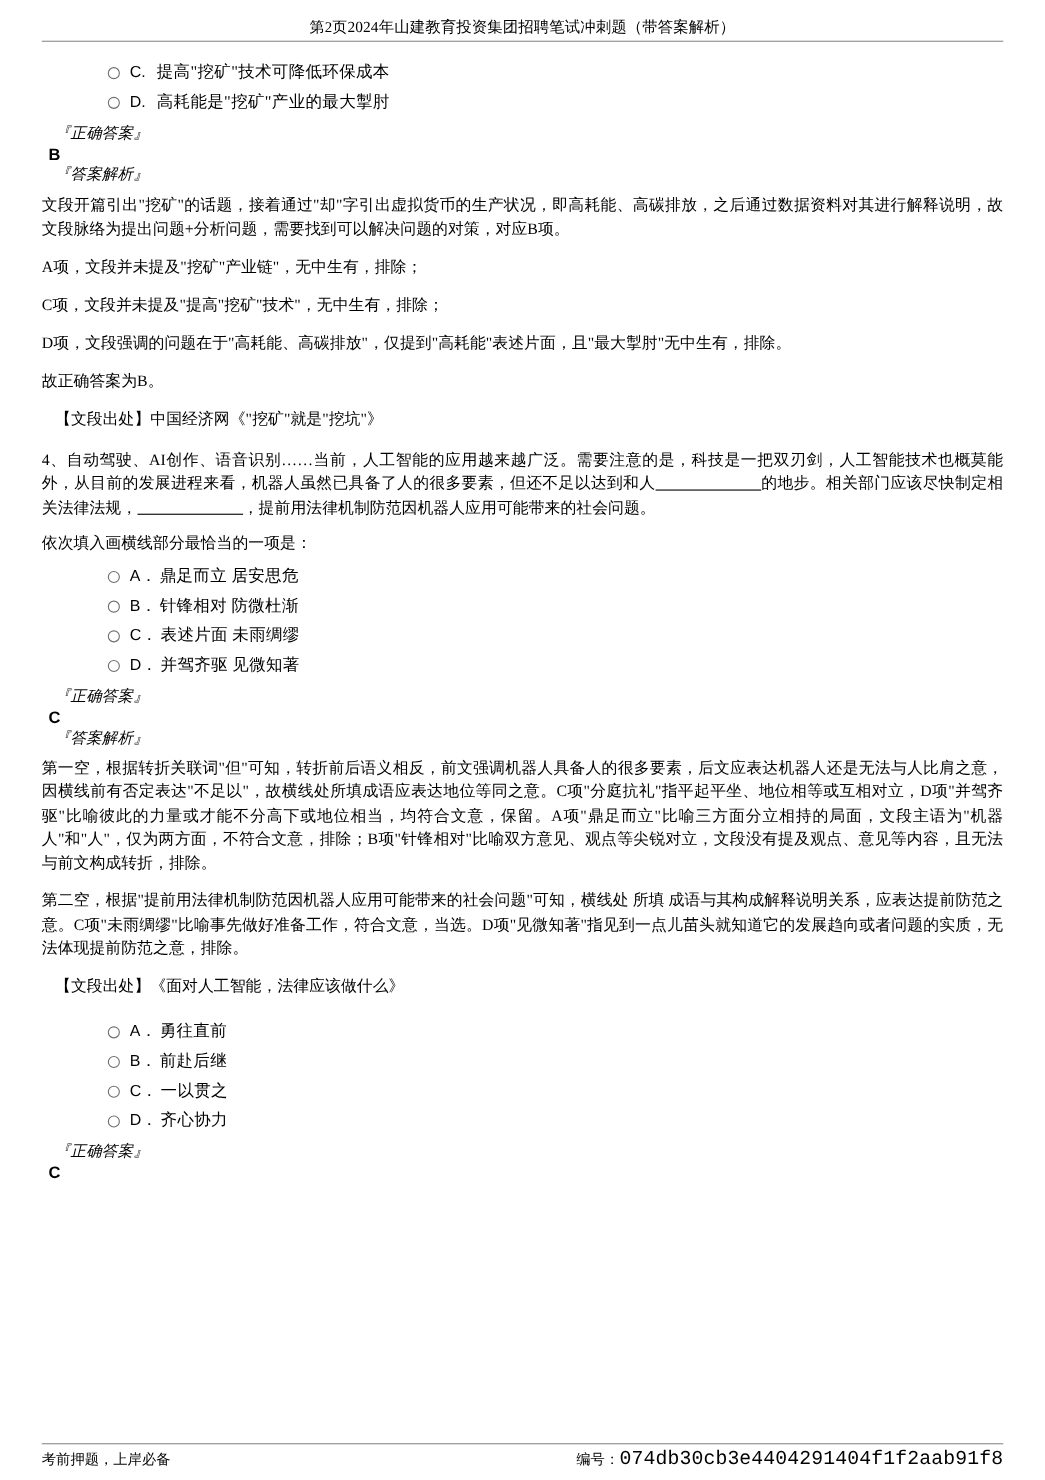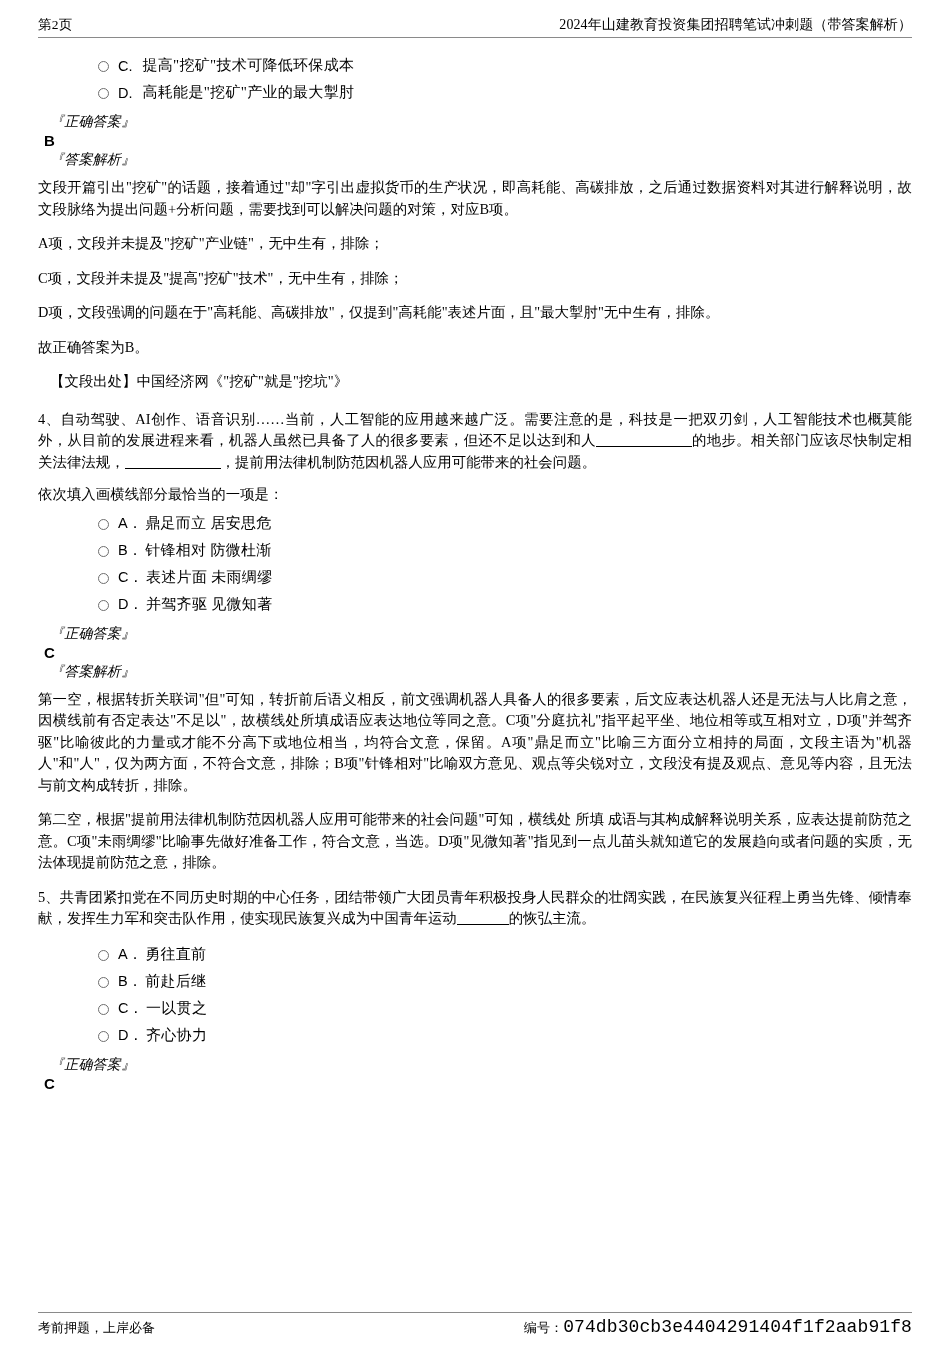--- a/index.html
+++ b/index.html
@@ -19,21 +19,21 @@
     position: relative;
     width: 950px;
     height: 1345px;
     box-sizing: border-box;
     padding: 0 38px;
   }
 
   
   .header {
     display: flex;
-    justify-content: space-between;
+    justify-content: center;
     align-items: flex-end;
     border-bottom: 1px solid #8a8a8a;
     padding-bottom: 3px;
     margin-top: 10px;
     height: 24px;
   }
   .header-left {
     font-size: 13.5px;
     letter-spacing: .2px;
     white-space: nowrap;
@@ -202,22 +202,22 @@
       </div>
     </div>
 
     <div class="label-line">『正确答案』</div>
     <div class="answer-letter">C</div>
     <div class="label-line">『答案解析』</div>
     <div class="gap-after-label"></div>
 
     <p class="para">第一空，根据转折关联词"但"可知，转折前后语义相反，前文强调机器人具备人的很多要素，后文应表达机器人还是无法与人比肩之意，因横线前有否定表达"不足以"，故横线处所填成语应表达地位等同之意。C项"分庭抗礼"指平起平坐、地位相等或互相对立，D项"并驾齐驱"比喻彼此的力量或才能不分高下或地位相当，均符合文意，保留。A项"鼎足而立"比喻三方面分立相持的局面，文段主语为"机器人"和"人"，仅为两方面，不符合文意，排除；B项"针锋相对"比喻双方意见、观点等尖锐对立，文段没有提及观点、意见等内容，且无法与前文构成转折，排除。</p>
     <p class="para">第二空，根据"提前用法律机制防范因机器人应用可能带来的社会问题"可知，横线处 所填 成语与其构成解释说明关系，应表达提前防范之意。C项"未雨绸缪"比喻事先做好准备工作，符合文意，当选。D项"见微知著"指见到一点儿苗头就知道它的发展趋向或者问题的实质，无法体现提前防范之意，排除。</p>
-
-    <p class="para q"><span>5、共青团紧扣党在不同历史时期的中心任务，团结带领广大团员青年积极投身人民群众的壮阔实践，在民族复兴征程上勇当先锋、倾情奉献，发挥生力军和突击队作用，使实现民族复兴成为中国青年运动</span><span class="blank blank-sm"></span><span>的恢弘主流。</span></p>
+    <p class="para" style="margin-left:12px;margin-bottom:16px;">【文段出处】《面对人工智能，法律应该做什么》</p>
+
 
 
     <div class="options">
       <div class="option-row">
         <span class="radio"></span>
         <span class="opt-key">A．</span>
         <span class="opt-text">勇往直前</span>
       </div>
       <div class="option-row">
         <span class="radio"></span>

